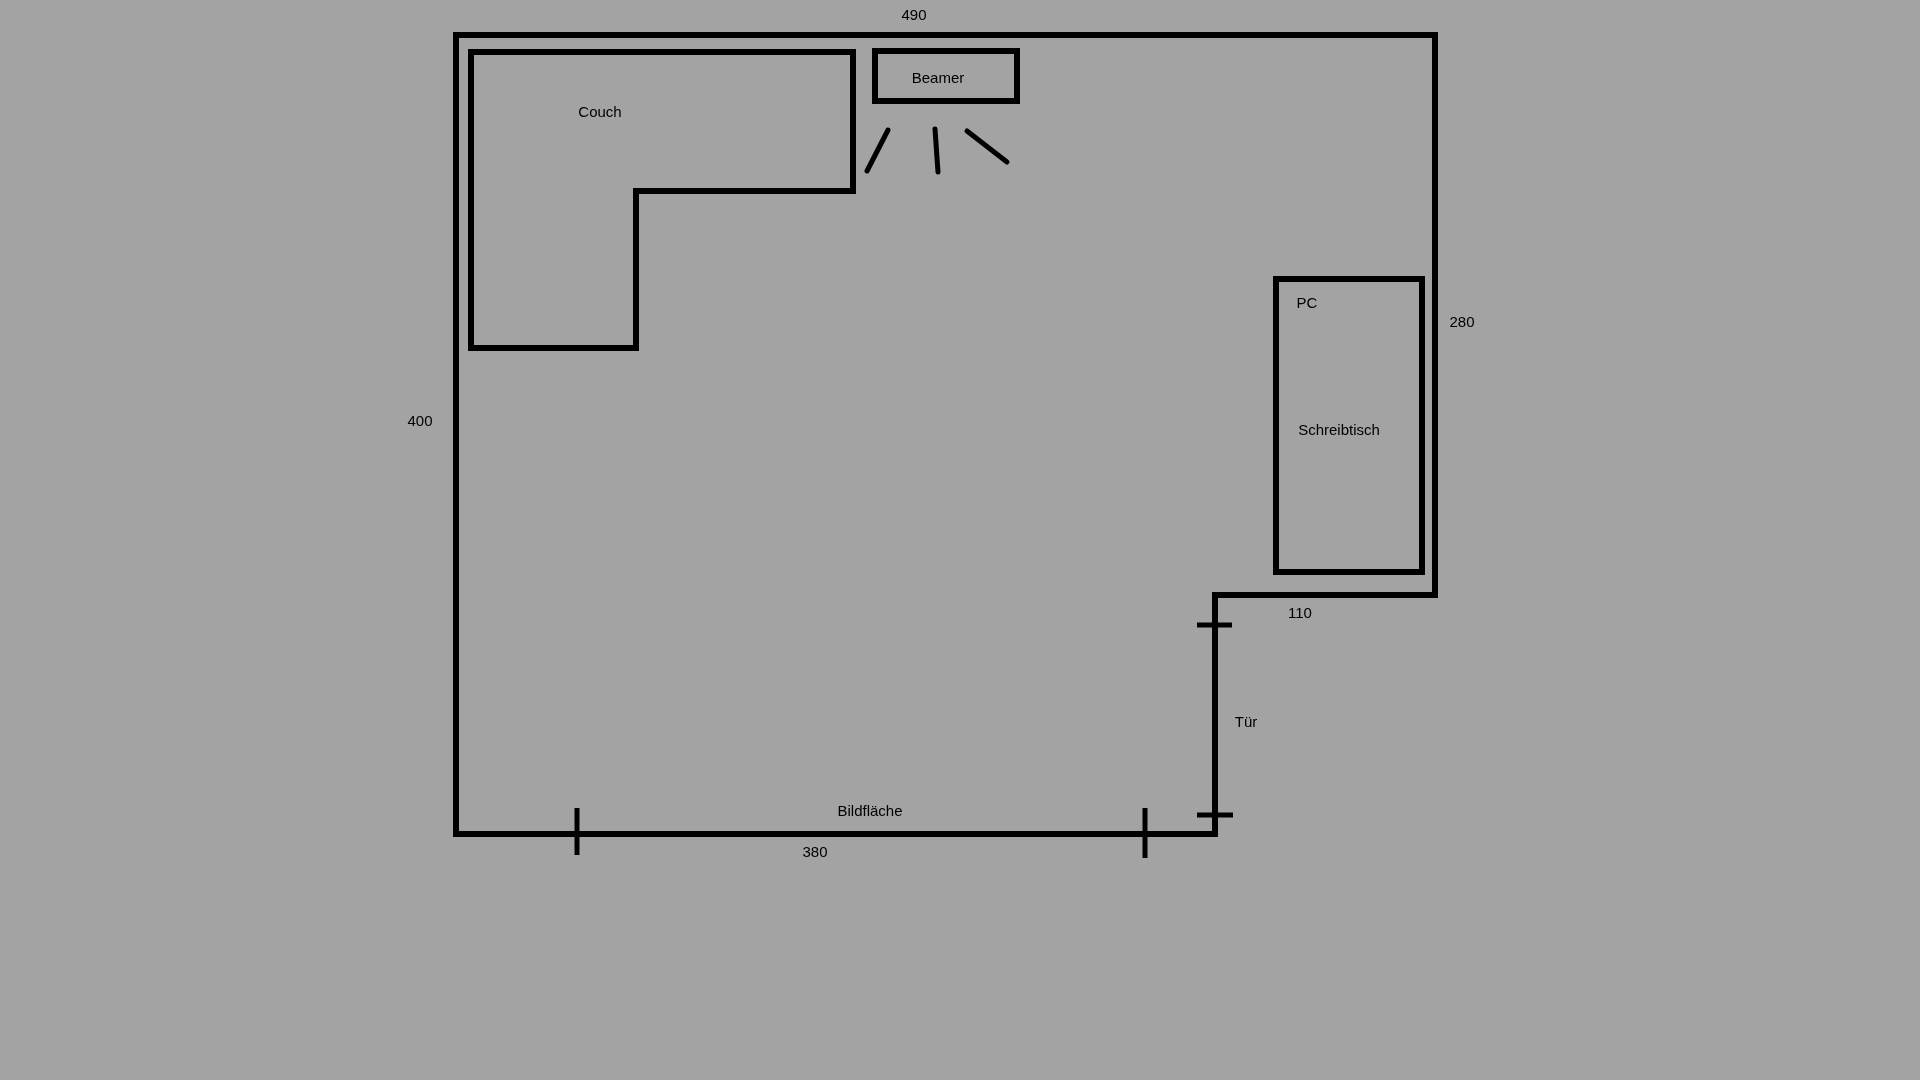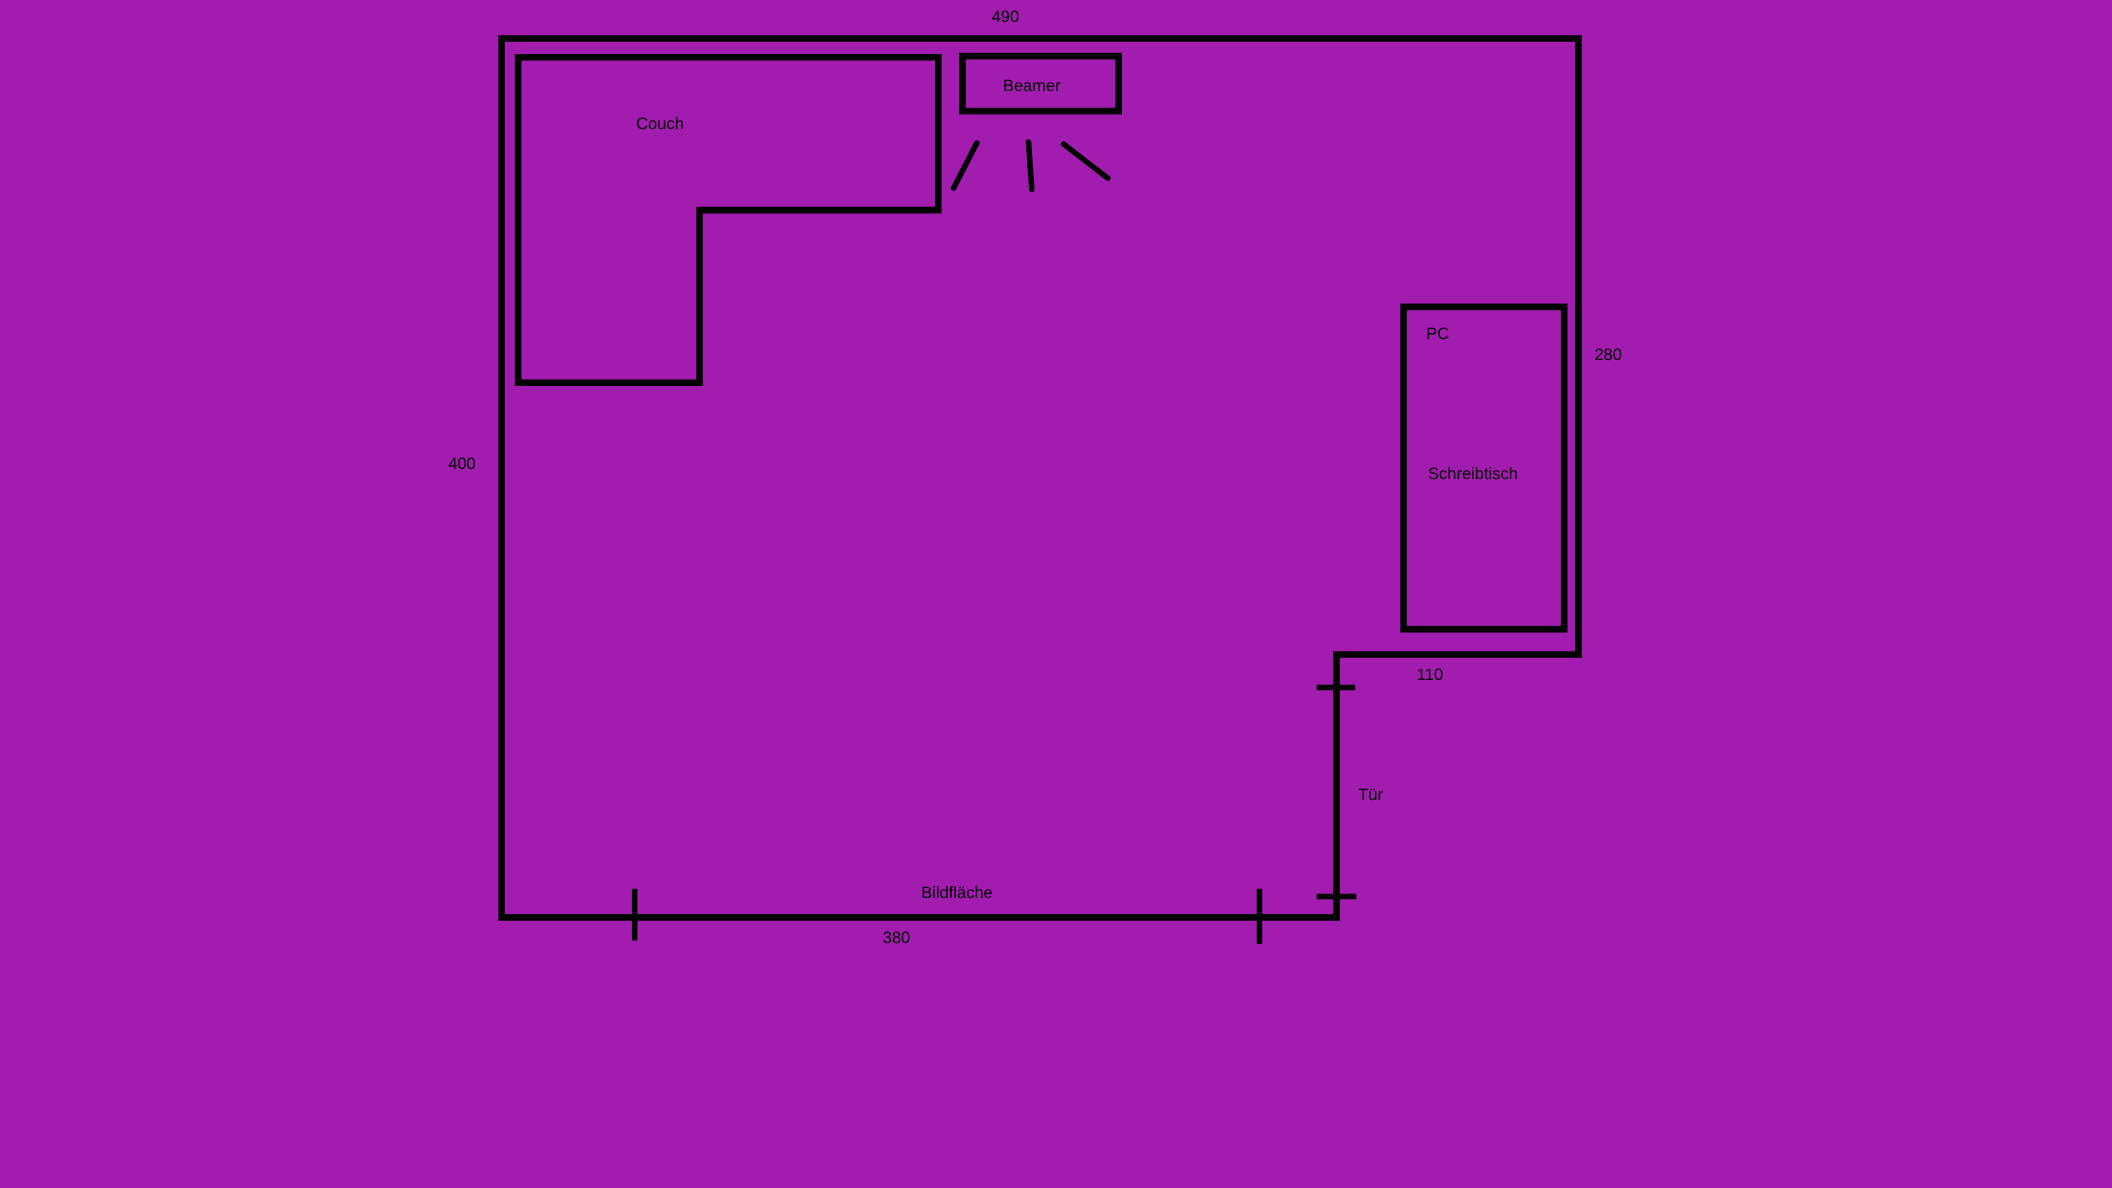--- a/index.html
+++ b/index.html
@@ -4,21 +4,21 @@
 <style>
   html, body {
     margin: 0;
     padding: 0;
     background: #ffffff;
   }
   .canvas {
     position: relative;
     width: 1920px;
     height: 1080px;
-    background: #a21caf;
+    background: #a3a3a3;
     overflow: hidden;
   }
   svg.plan {
     position: absolute;
     left: 0;
     top: 0;
     width: 1920px;
     height: 1080px;
   }
   .wall {

